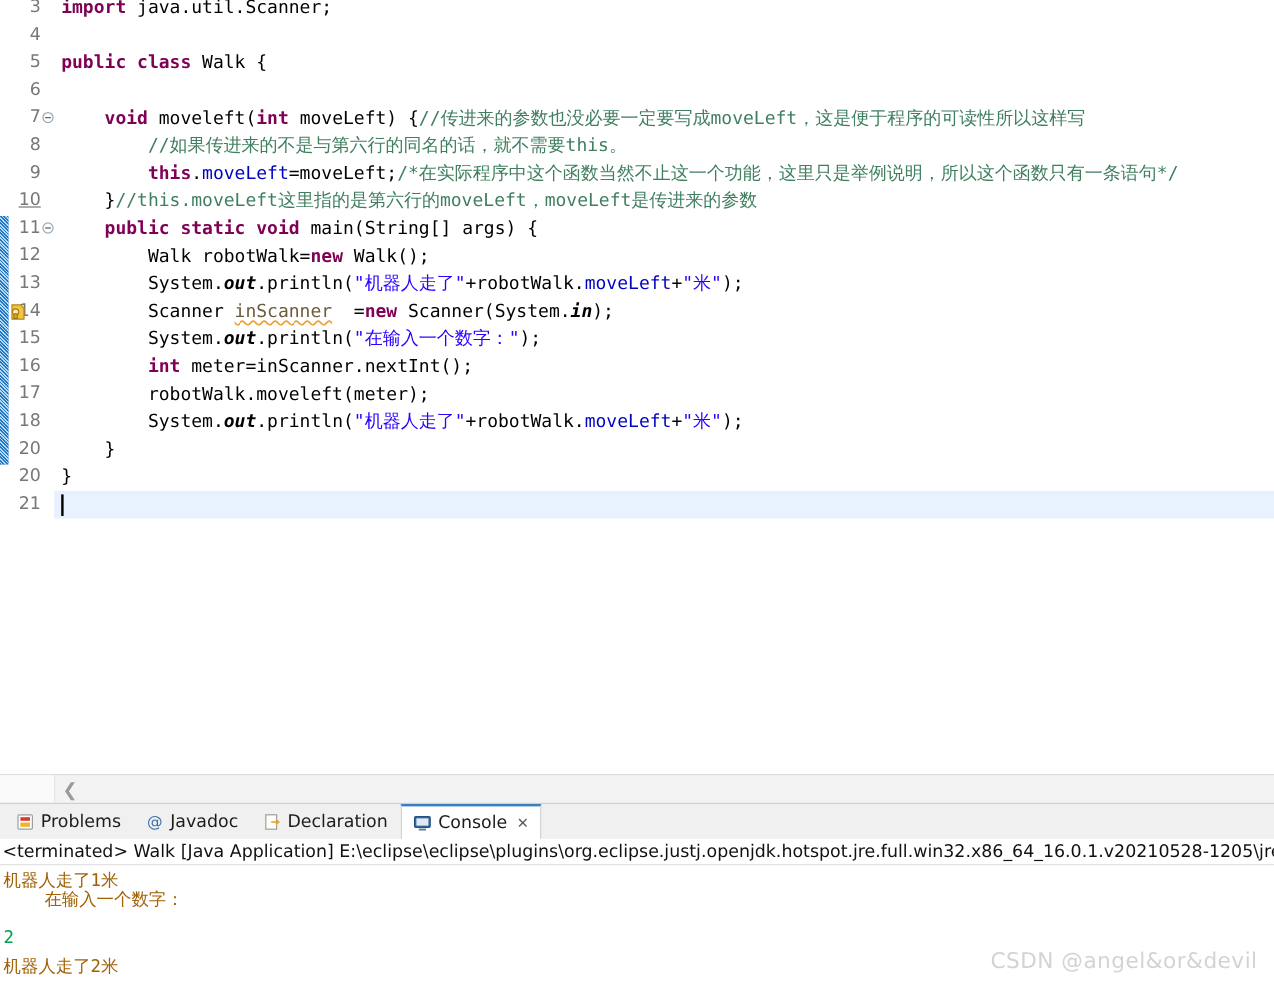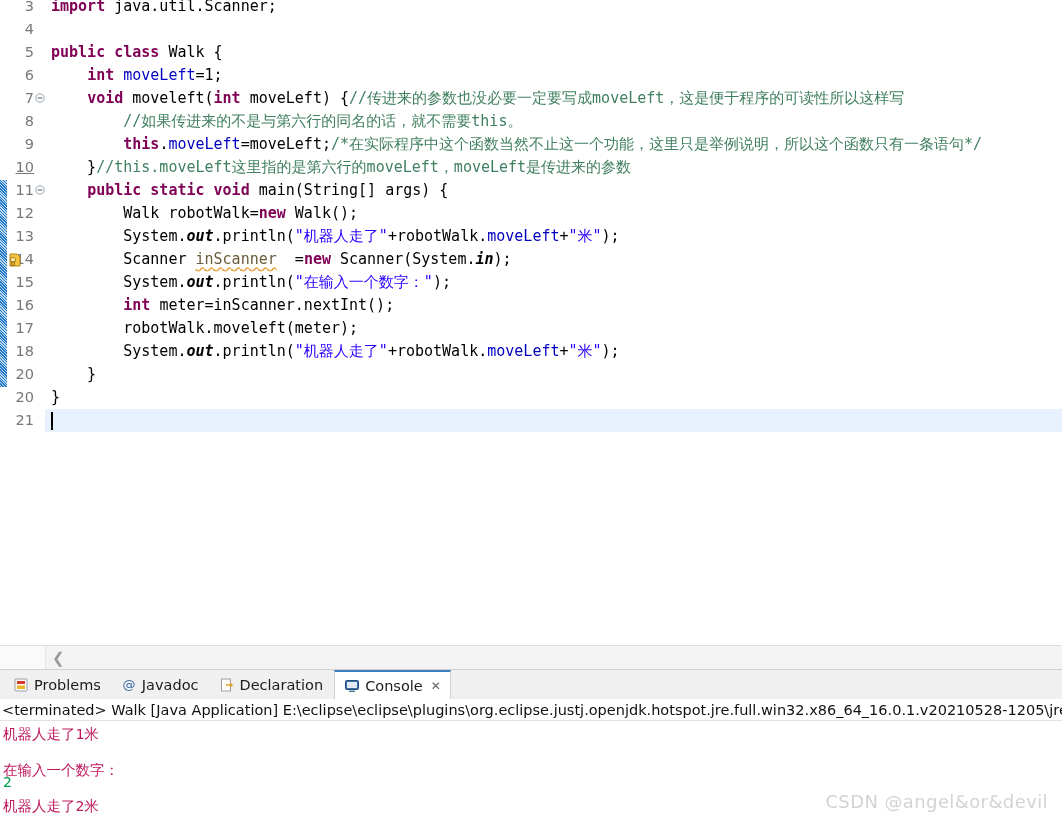--- a/index.html
+++ b/index.html
@@ -213,21 +213,21 @@
     overflow: hidden;
   }
   .cline {
     position: absolute;
     left: 3px;
     height: 24px;
     line-height: 24px;
     font-family: "DejaVu Sans Mono", "Liberation Mono", monospace;
     font-size: 14.5px;
     white-space: pre;
-    color: #be185d;
+    color: #a16207;
   }
   .cline.input { color: #00a050; }
 
   .watermark {
     position: absolute;
     right: 14px;
     top: 122px;
     font-size: 18px;
     color: #d3d3d3;
     letter-spacing: 0.4px;
@@ -274,21 +274,20 @@
       <div class="lnum" style="top: 317px;">17</div>
       <div class="lnum" style="top: 340px;">18</div>
       <div class="lnum" style="top: 363px;">20</div>
       <div class="lnum" style="top: 386px;">20</div>
       <div class="lnum" style="top: 409px;">21</div>
     </div>
   <div class="code-area" id="codeArea">
       <div class="line" style="top: -5px; left: 6px;"><span class="kw">import </span><span class="pln">java.util.Scanner;</span></div>
       <div class="line" style="top: 18px; left: 6px;"></div>
       <div class="line" style="top: 41px; left: 6px;"><span class="kw">public class </span><span class="pln">Walk {</span></div>
-      <div class="line" style="top: 64px; left: 6px;"><span class="pln">    </span><span class="kw">int </span><span class="fld">moveLeft</span><span class="pln">=1;</span></div>
       <div class="line" style="top: 87px; left: 6px;"><span class="pln">    </span><span class="kw">void </span><span class="pln">moveleft(</span><span class="kw">int </span><span class="pln">moveLeft) {</span><span class="cmt">//传进来的参数也没必要一定要写成moveLeft，这是便于程序的可读性所以这样写</span></div>
       <div class="line" style="top: 133px; left: 6px;"><span class="pln">        </span><span class="kw">this</span><span class="pln">.</span><span class="fld">moveLeft</span><span class="pln">=moveLeft;</span><span class="cmt">/*在实际程序中这个函数当然不止这一个功能，这里只是举例说明，所以这个函数只有一条语句*/</span></div>
       <div class="line" style="top: 110px; left: 6px;"><span class="pln">        </span><span class="cmt">//如果传进来的不是与第六行的同名的话，就不需要this。</span></div>
       <div class="line" style="top: 156px; left: 6px;"><span class="pln">    }</span><span class="cmt">//this.moveLeft这里指的是第六行的moveLeft，moveLeft是传进来的参数</span></div>
       <div class="line" style="top: 179px; left: 6px;"><span class="pln">    </span><span class="kw">public static void </span><span class="pln">main(String[] args) {</span></div>
       <div class="line" style="top: 202px; left: 6px;"><span class="pln">        Walk robotWalk=</span><span class="kw">new </span><span class="pln">Walk();</span></div>
       <div class="line" style="top: 225px; left: 6px;"><span class="pln">        System.</span><span class="sfld">out</span><span class="pln">.println(</span><span class="str">"机器人走了"</span><span class="pln">+robotWalk.</span><span class="fld">moveLeft</span><span class="pln">+</span><span class="str">"米"</span><span class="pln">);</span></div>
       <div class="line" style="top: 248px; left: 6px;"><span class="pln">        Scanner </span><span class="warnu">inScanner</span><span class="pln">  =</span><span class="kw">new </span><span class="pln">Scanner(System.</span><span class="sfld">in</span><span class="pln">);</span></div>
       <div class="line" style="top: 271px; left: 6px;"><span class="pln">        System.</span><span class="sfld">out</span><span class="pln">.println(</span><span class="str">"在输入一个数字："</span><span class="pln">);</span></div>
       <div class="line" style="top: 294px; left: 6px;"><span class="pln">        </span><span class="kw">int </span><span class="pln">meter=inScanner.nextInt();</span></div>
@@ -345,18 +344,18 @@
             <rect x="5" y="12.5" width="6" height="1.6" fill="#5b7e9e"></rect>
           </svg>
         </span>
         <span>Console</span>
         <span class="tabclose">✕</span>
       </div>
     </div>
   <div class="termline" id="termline">&lt;terminated&gt; Walk [Java Application] E:\eclipse\eclipse\plugins\org.eclipse.justj.openjdk.hotspot.jre.full.win32.x86_64_16.0.1.v20210528-1205\jre</div>
   <div class="console-out" id="consoleOut">
       <div class="cline" style="top: 0px;">机器人走了1米</div>
-      <div class="cline" style="top: 36px;">在输入一个数字：</div>
+      <div class="cline" style="top: 16px; margin-left: 34px;">在输入一个数字：</div>
       <div class="cline input" style="top: 48px;">2</div>
       <div class="cline" style="top: 72px;">机器人走了2米</div>
     </div>
   <div class="watermark">CSDN @angel&amp;or&amp;devil</div>
 </div>
 
 </body></html>

